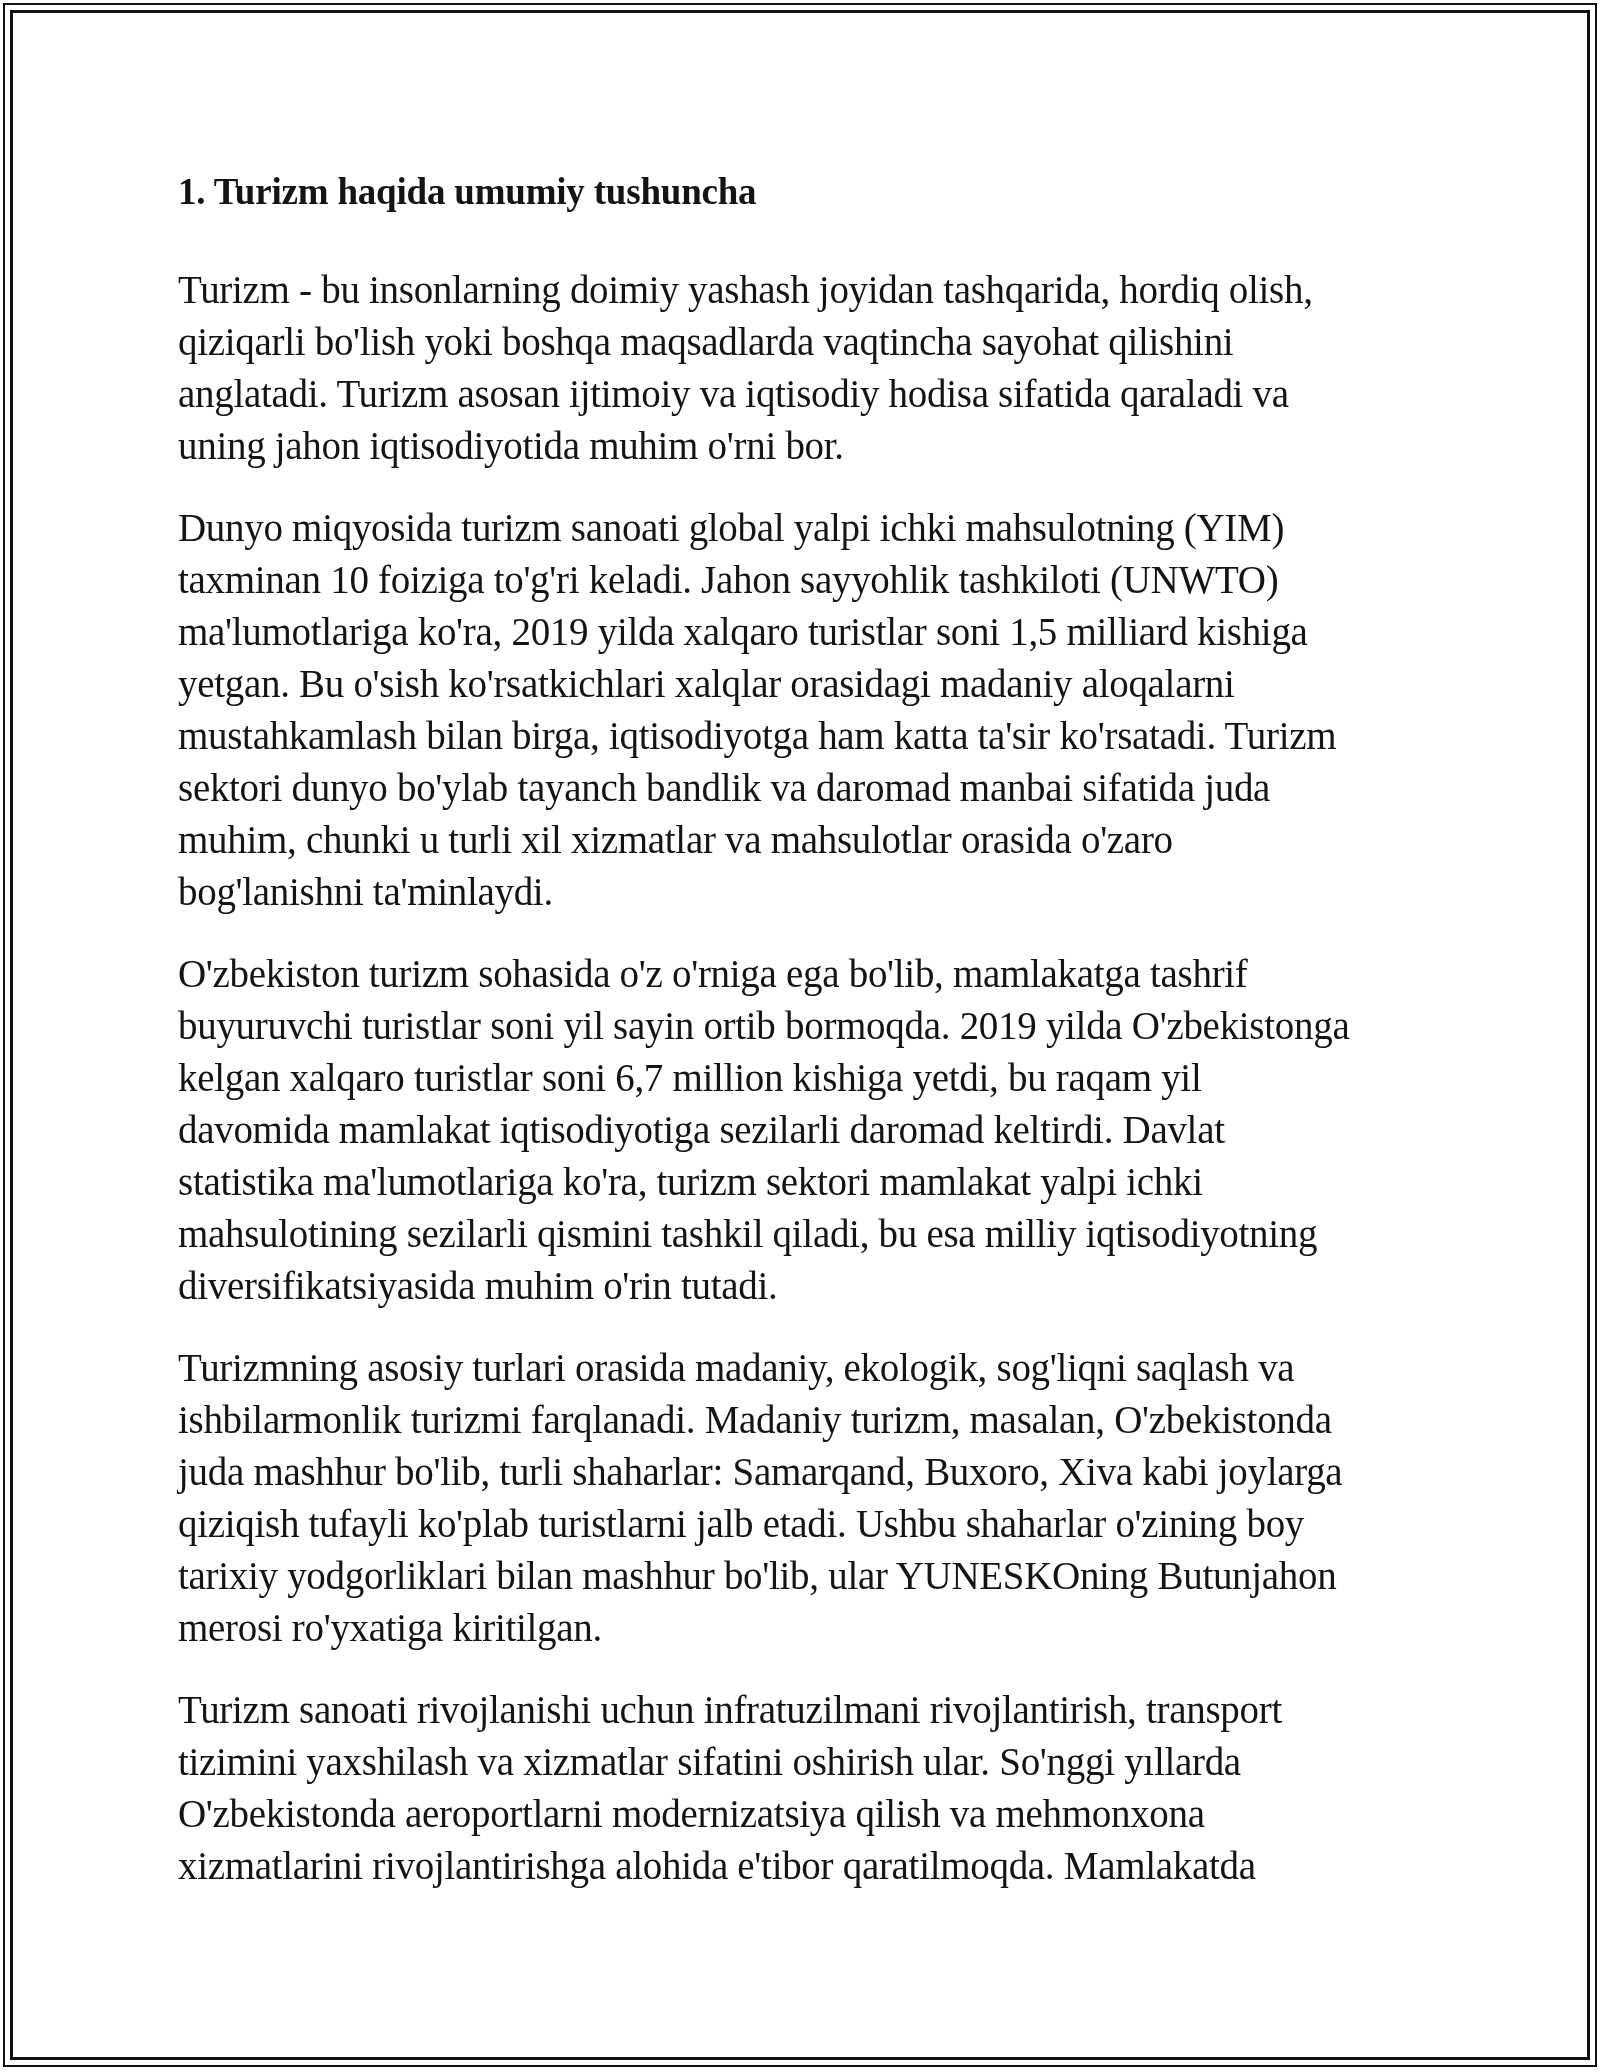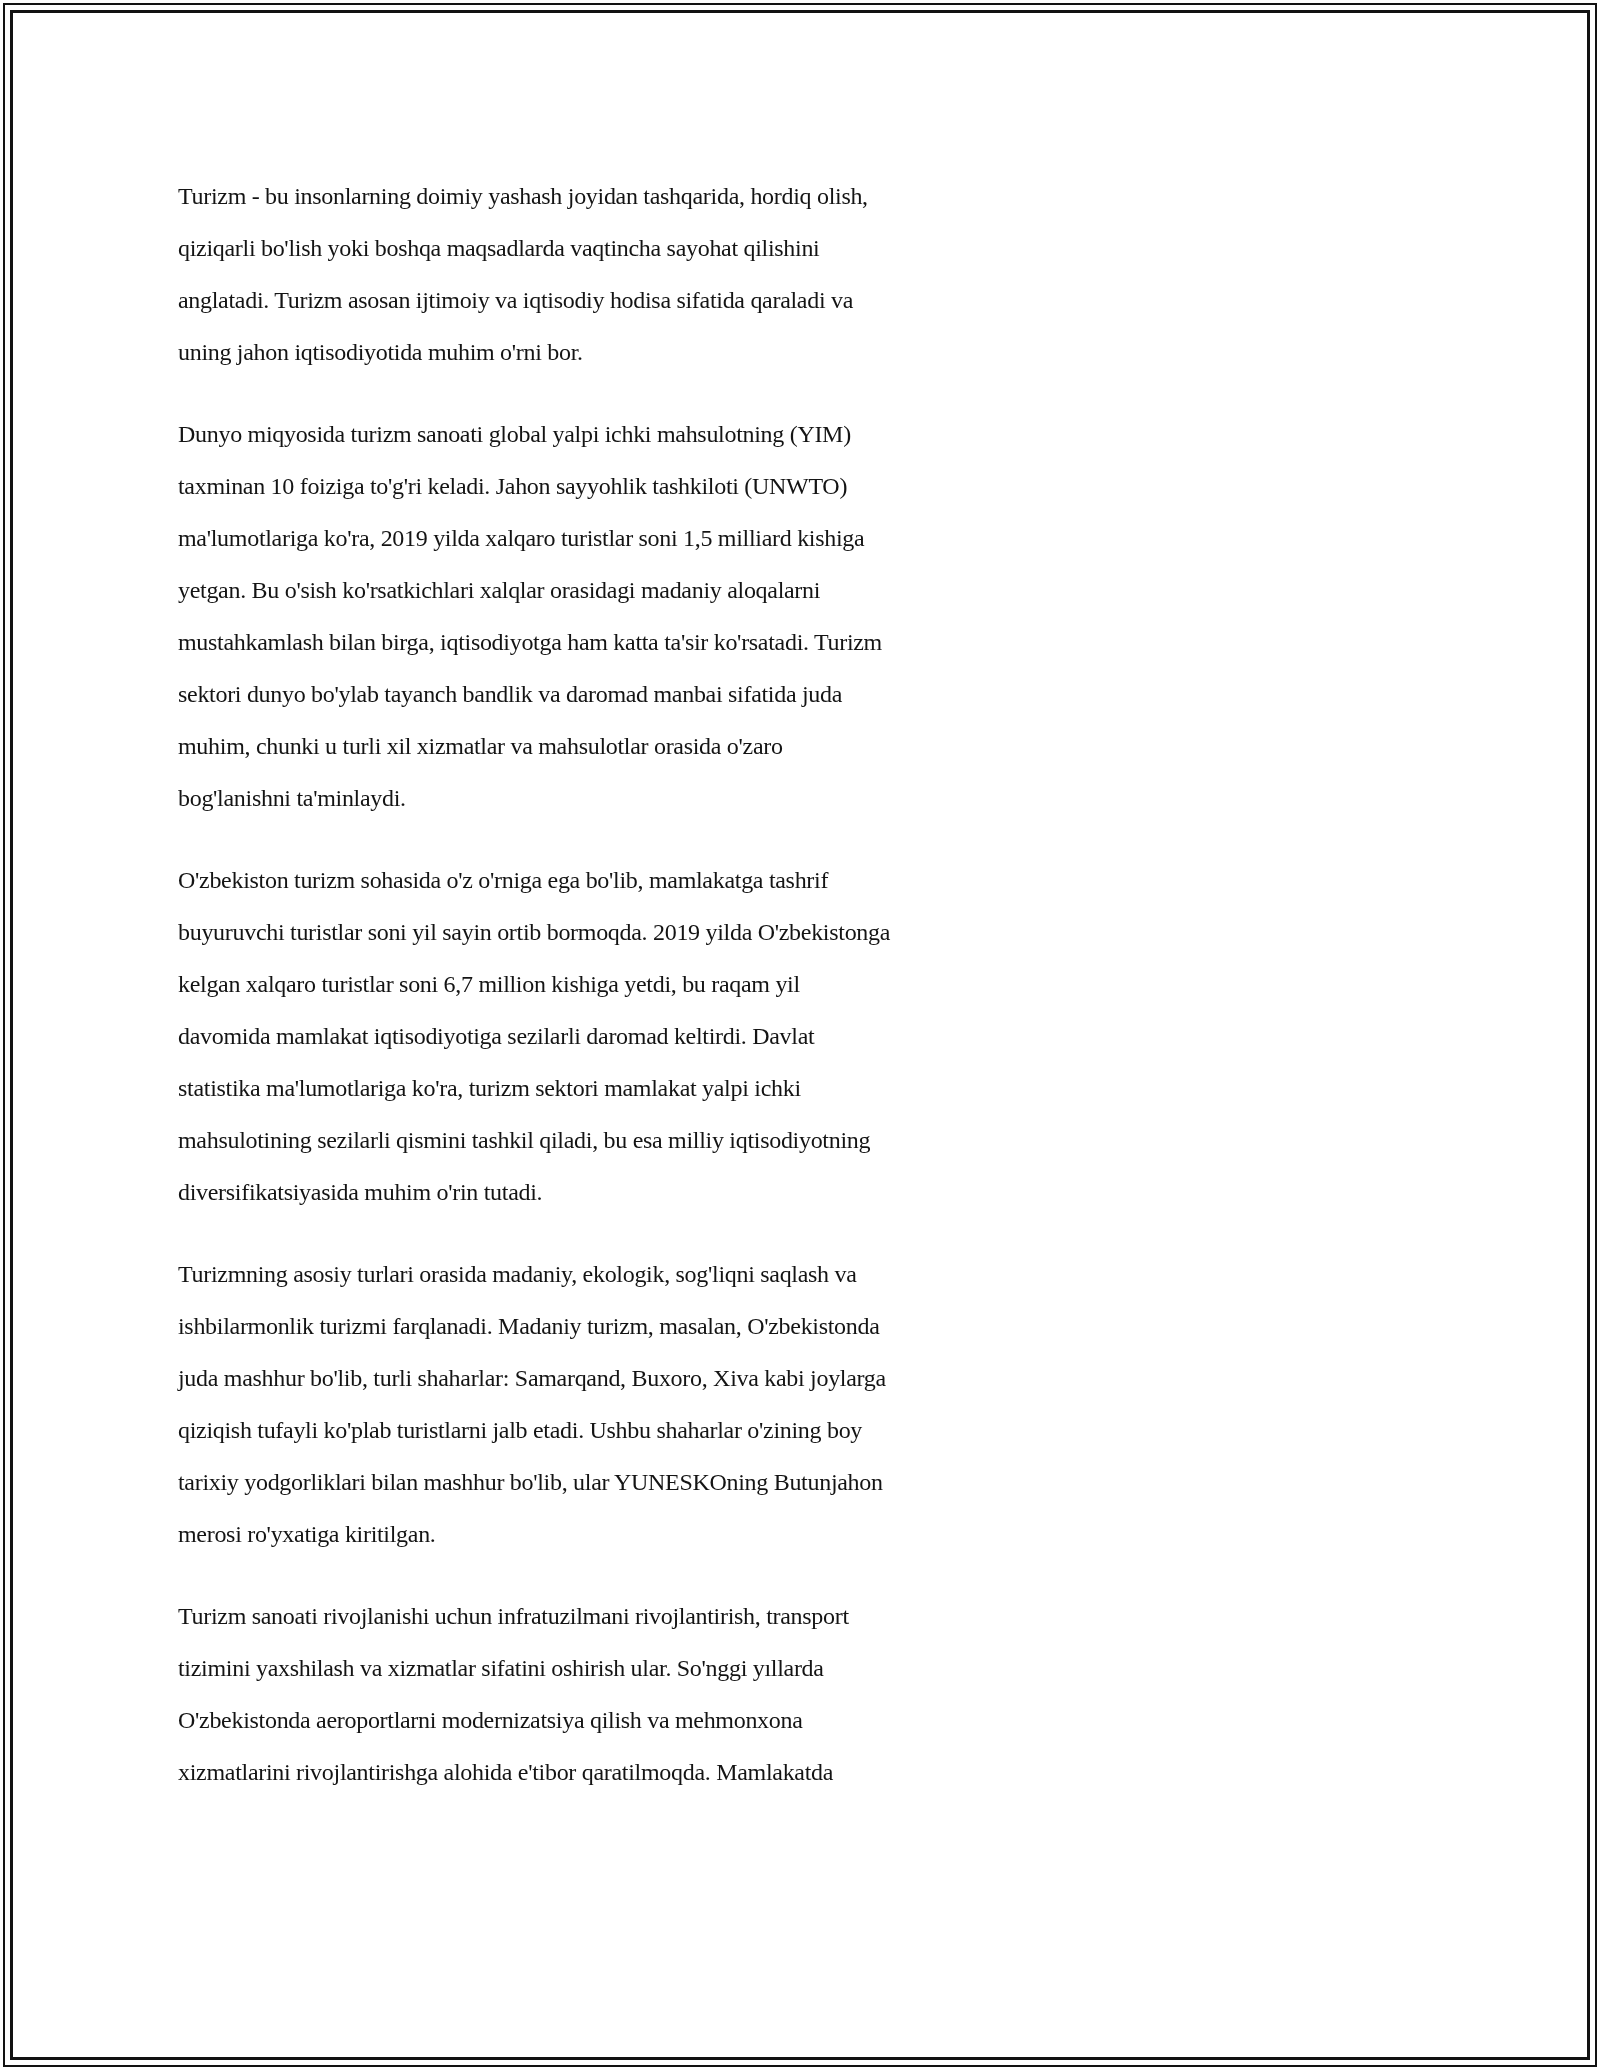--- a/index.html
+++ b/index.html
@@ -36,36 +36,37 @@
     bottom: 40px;
   }
   h1.doc-heading {
     font-size: 37px;
     line-height: 44px;
     font-weight: bold;
     margin: 0 0 50px 0;
     letter-spacing: -0.2px;
   }
   p.doc-paragraph {
-    font-size: 24px;
+    font-size: 39px;
     line-height: 52px;
     margin: 0 0 30px 0;
     white-space: pre-line;
     letter-spacing: -0.3px;
     text-align: left;
   }
 </style>
 </head>
 <body>
 
 <div class="page">
   <div class="frame-outer"></div>
   <div class="frame-inner"></div>
 
   <div class="content">
+    <h1 class="doc-heading">1. Turizm haqida umumiy tushuncha</h1>
 
     <p class="doc-paragraph">Turizm - bu insonlarning doimiy yashash joyidan tashqarida, hordiq olish,
 qiziqarli bo'lish yoki boshqa maqsadlarda vaqtincha sayohat qilishini
 anglatadi. Turizm asosan ijtimoiy va iqtisodiy hodisa sifatida qaraladi va
 uning jahon iqtisodiyotida muhim o'rni bor.</p>
 
     <p class="doc-paragraph">Dunyo miqyosida turizm sanoati global yalpi ichki mahsulotning (YIM)
 taxminan 10 foiziga to'g'ri keladi. Jahon sayyohlik tashkiloti (UNWTO)
 ma'lumotlariga ko'ra, 2019 yilda xalqaro turistlar soni 1,5 milliard kishiga
 yetgan. Bu o'sish ko'rsatkichlari xalqlar orasidagi madaniy aloqalarni

